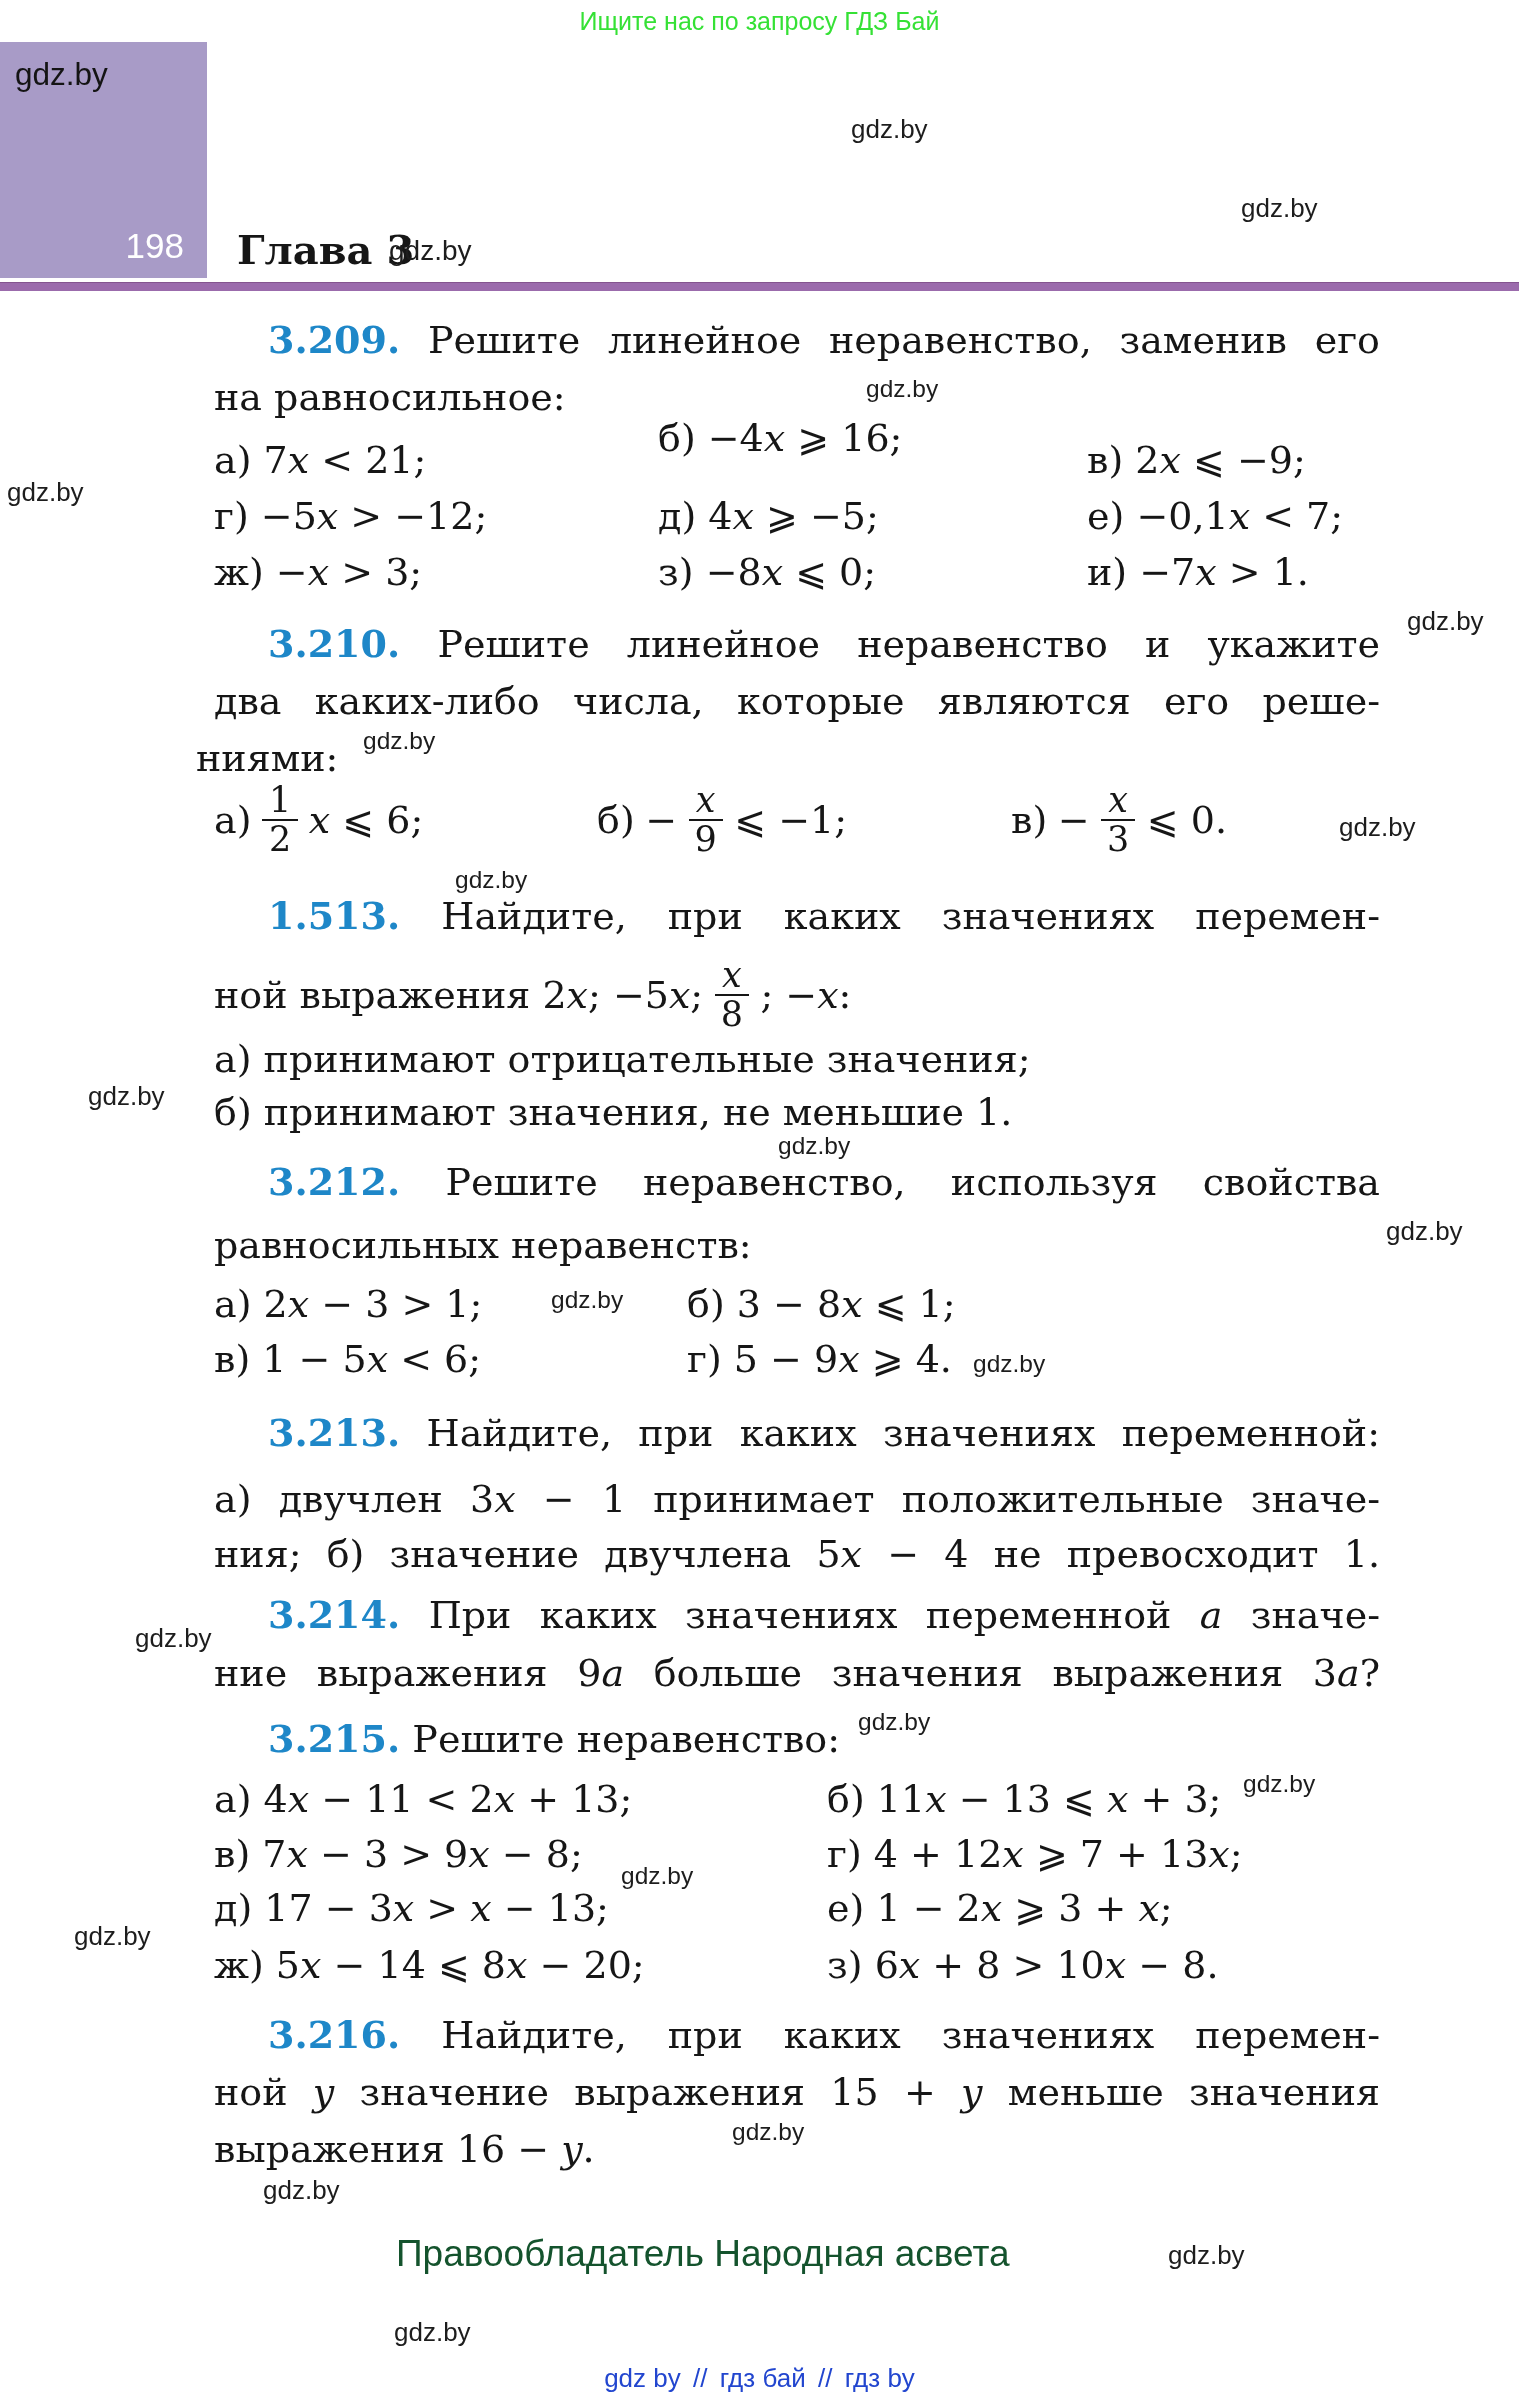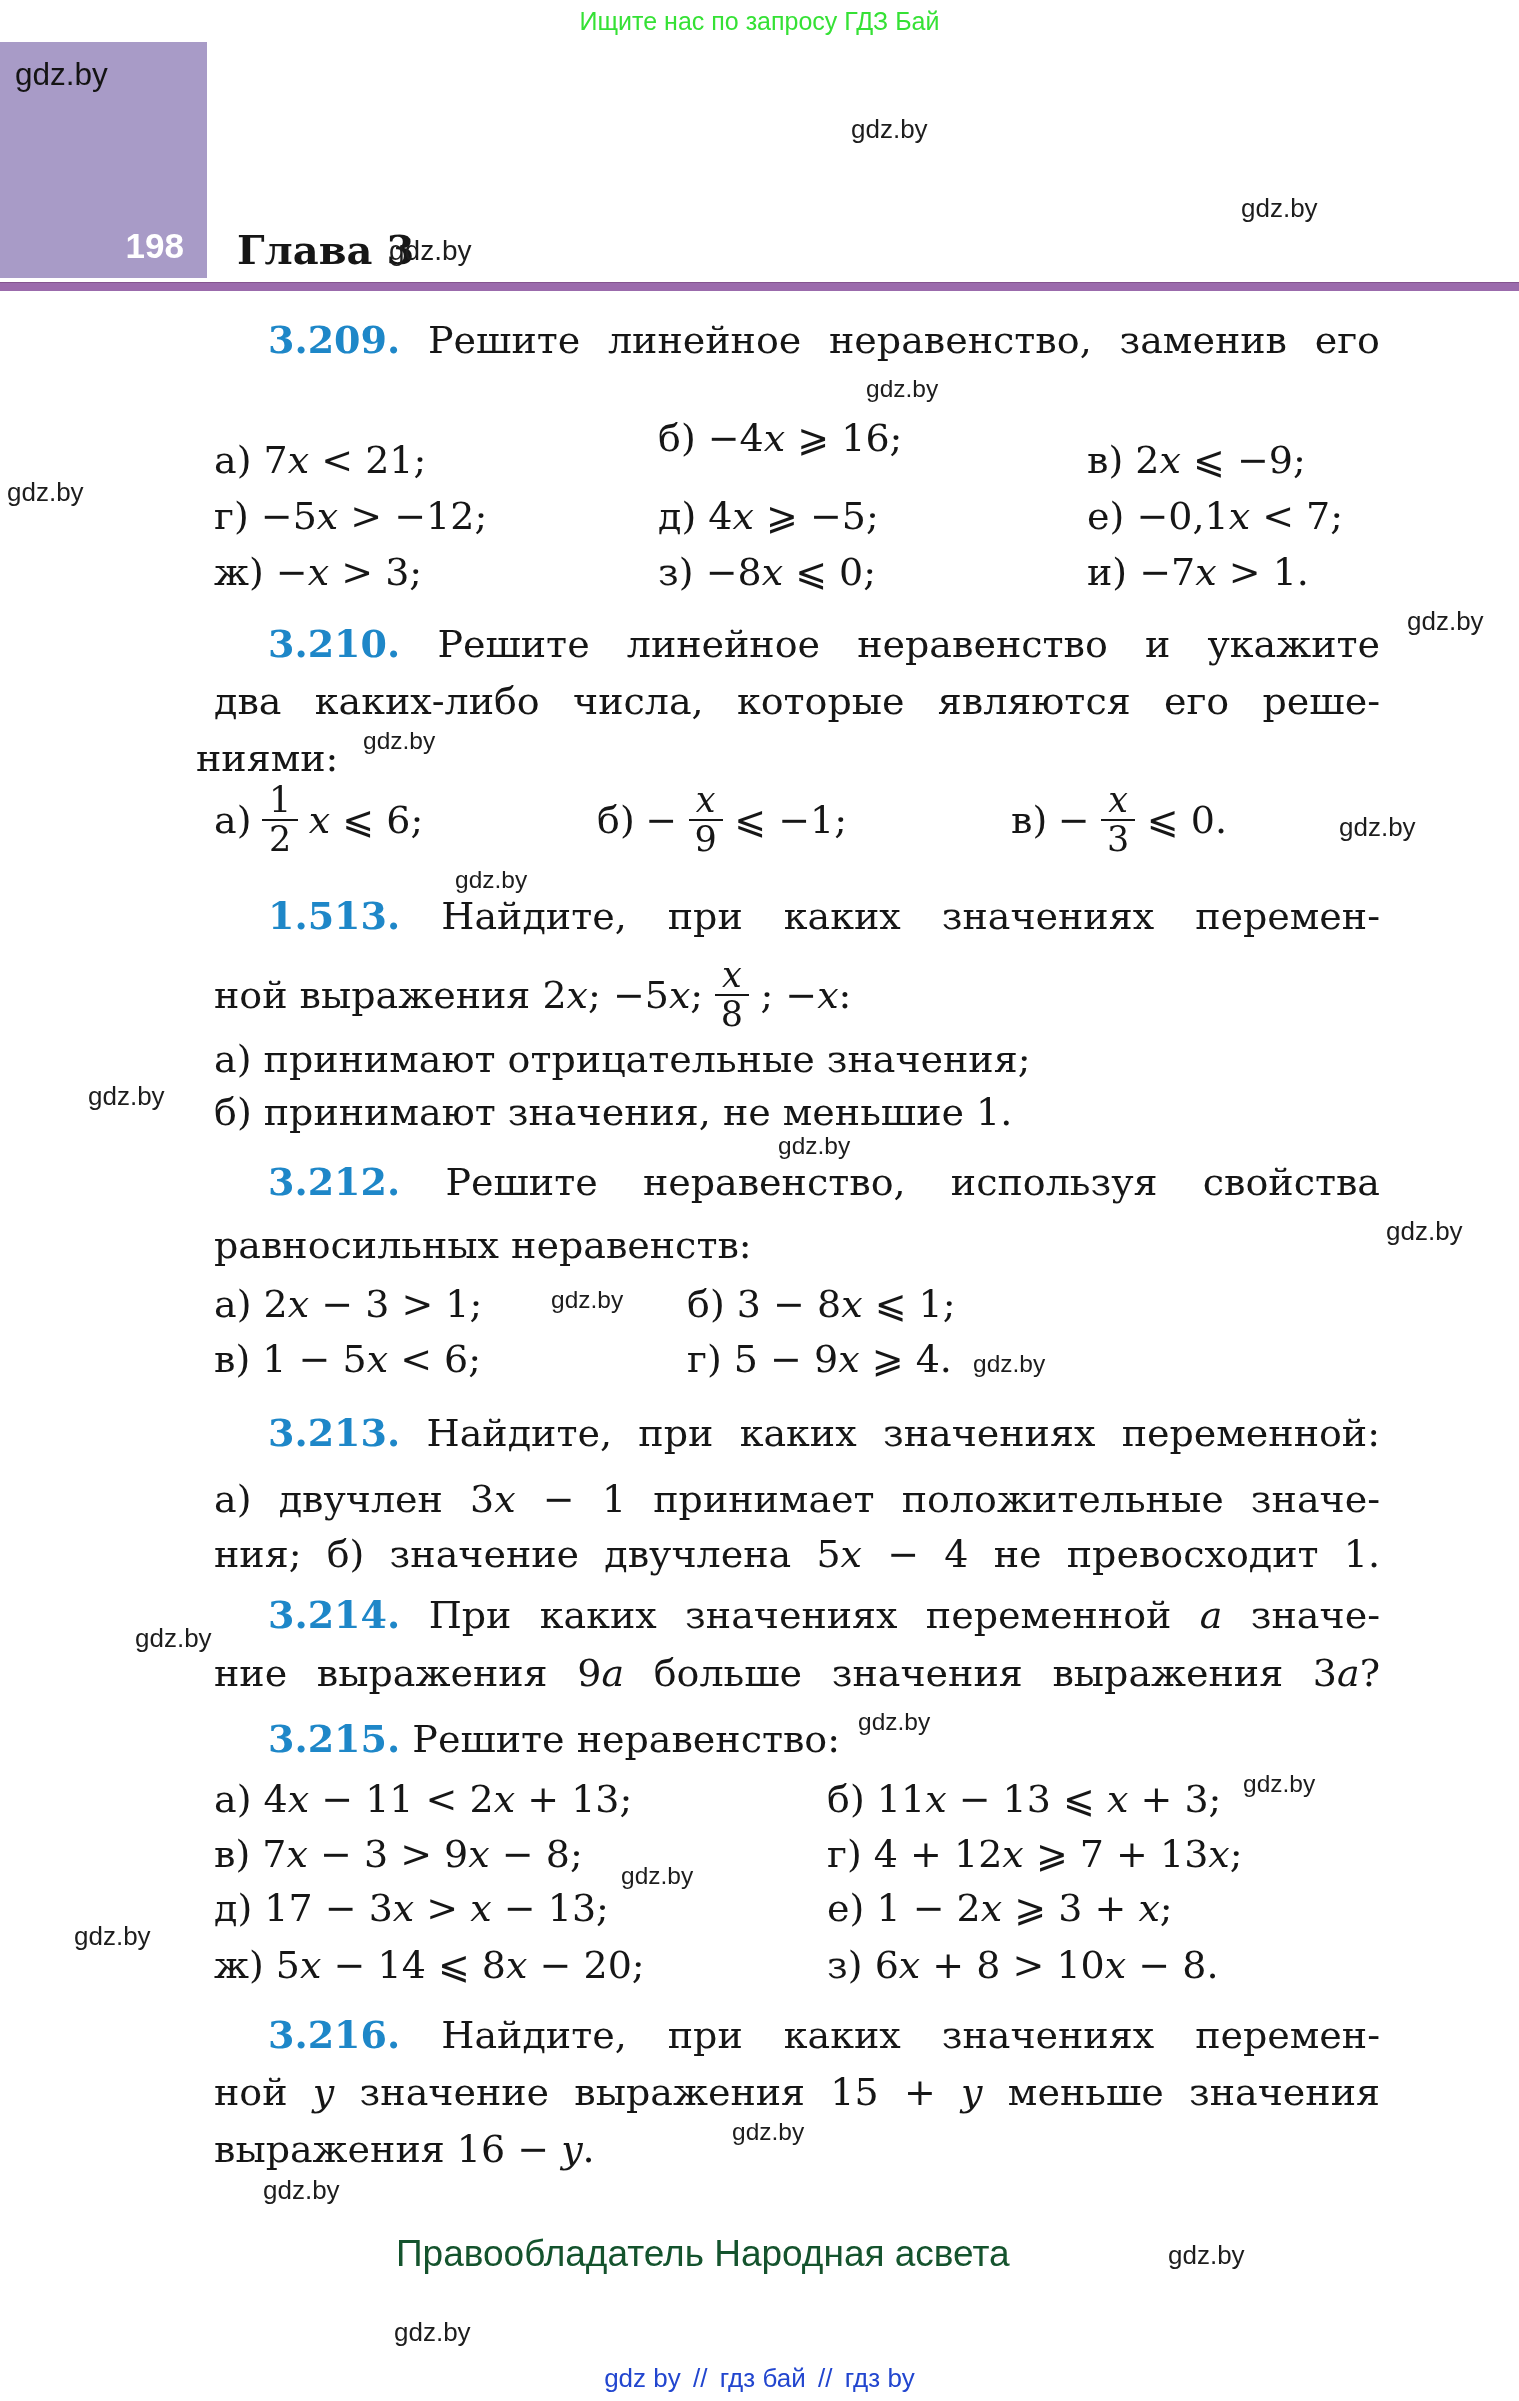--- a/index.html
+++ b/index.html
@@ -7,21 +7,21 @@
           font-family:"DejaVu Serif", serif; color:#161616; }
 
   
   .banner { position:absolute; top:7px; left:0; width:100%; text-align:center;
             font-family:"Liberation Sans", sans-serif; font-size:25px; color:#35e135; }
 
   
   .sidebar { position:absolute; left:0; top:42px; width:207px; height:236px; background:#a89bc7; }
   .sidebar .wm-inbox { position:absolute; left:15px; top:14px; font-family:"Liberation Sans", sans-serif;
             font-size:31.5px; color:#141414; }
-  .pagenum { position:absolute; right:23px; bottom:12.3px; color:#ffffff; font-weight:bold;
+  .pagenum { position:absolute; right:23px; bottom:12.3px; color:#ffffff; font-weight:normal;
             font-family:"Liberation Sans", sans-serif; font-size:35px; }
   .rule { position:absolute; left:0; top:282px; width:100%; height:7.9px; background:#9b6bac; border-top:1.8px solid #84548f; }
   .chapter { position:absolute; left:237px; top:226px; font-size:40px; font-weight:bold; white-space:nowrap; }
 
   
   .line { position:absolute; font-size:38px; line-height:1.18; white-space:nowrap; }
   .fill { white-space:normal; text-align:justify; text-align-last:justify; }
   .num  { color:#1e87c8; font-weight:bold; }
   .math-sign { font-family:"DejaVu Sans", sans-serif; }
 
@@ -59,20 +59,21 @@
   <div class="chapter">Глава 3</div>
   <span class="wm" style="left:389px; top:235px; font-size:28px;">gdz.by</span>
   <span class="wm" style="left:851px; top:114px;">gdz.by</span>
   <span class="wm" style="left:1241px; top:193px;">gdz.by</span>
   <div class="rule"></div>
 
   <div class="line fill" style="left:268px; top:318px; width:1112px;">
     <span class="num">3.209.</span>
     <span>Решите линейное неравенство, заменив его</span>
   </div>
+  <div class="line" style="left:214px; top:375px;">на равносильное:</div>
   <span class="wm small" style="left:866px; top:375px;">gdz.by</span>
 
   <div class="line" style="left:214px;  top:438px;">а) 7<i>x</i> &lt; 21;</div>
   <div class="line" style="left:658px;  top:416px;">б) −4<i>x</i> <span class="math-sign">⩾</span> 16;</div>
   <div class="line" style="left:1087px; top:438px;">в) 2<i>x</i> <span class="math-sign">⩽</span> −9;</div>
   <div class="line" style="left:214px;  top:494px;">г) −5<i>x</i> &gt; −12;</div>
   <div class="line" style="left:658px;  top:494px;">д) 4<i>x</i> <span class="math-sign">⩾</span> −5;</div>
   <div class="line" style="left:1087px; top:494px;">е) −0,1<i>x</i> &lt; 7;</div>
   <div class="line" style="left:214px;  top:550px;">ж) −<i>x</i> &gt; 3;</div>
   <div class="line" style="left:658px;  top:550px;">з) −8<i>x</i> <span class="math-sign">⩽</span> 0;</div>

